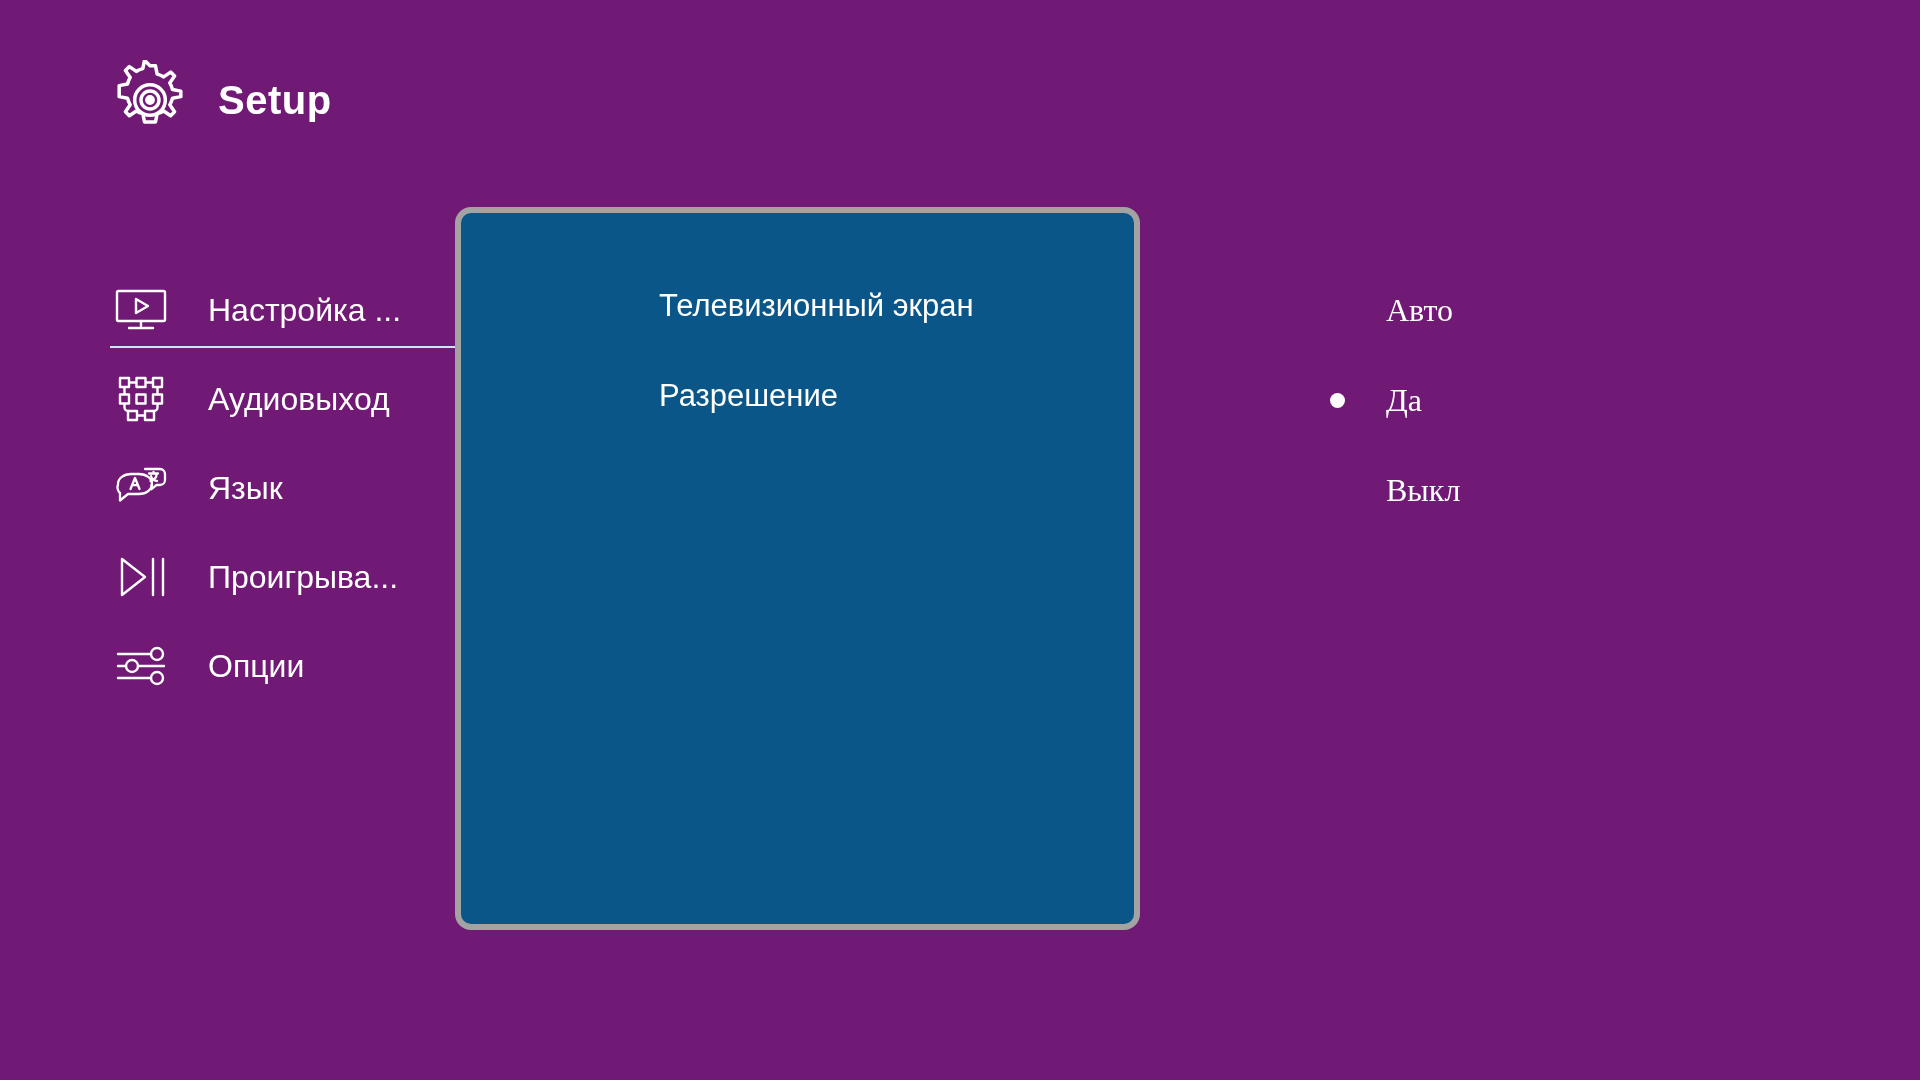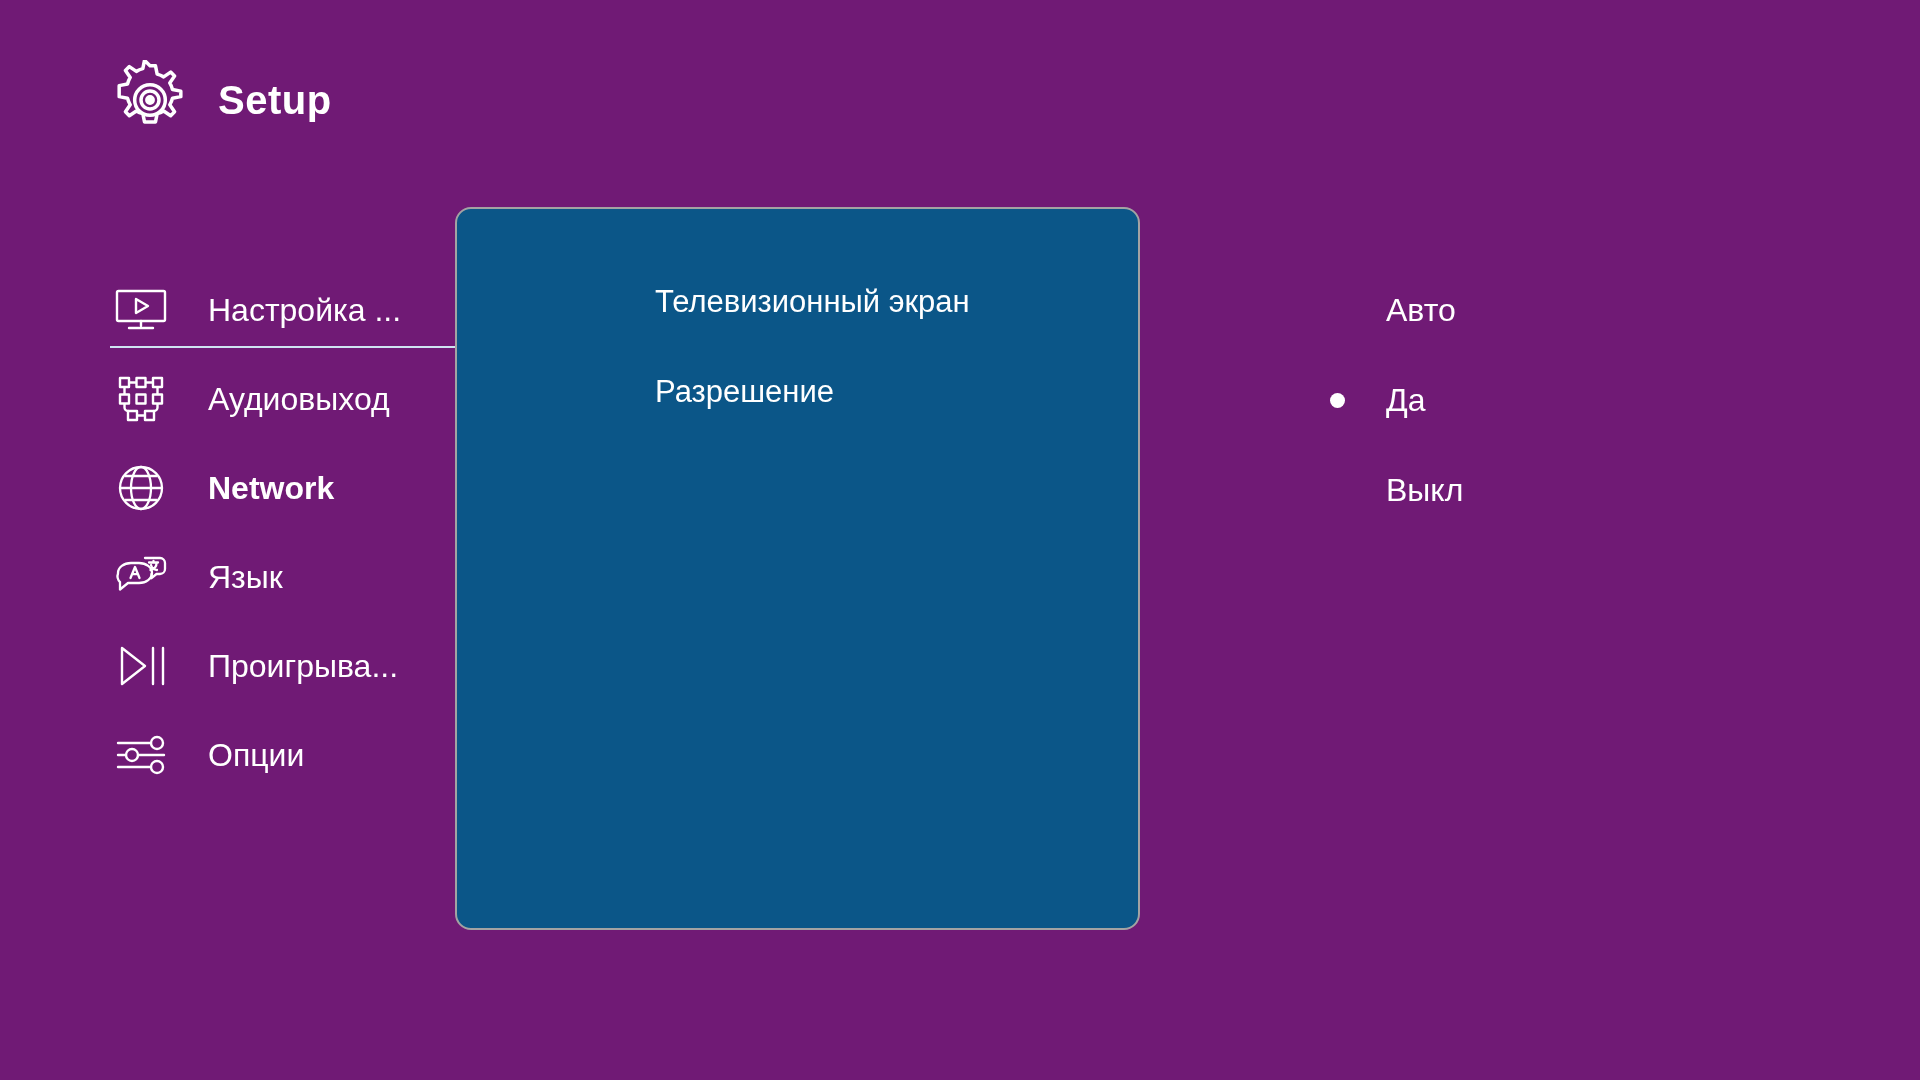--- a/index.html
+++ b/index.html
@@ -35,37 +35,37 @@
   .side-label.bold { font-weight:bold; }
   .side-divider {
     position:absolute; left:110px; top:346px; width:347px; height:2px;
     background:#cfe4f2;
   }
 
   
   .panel {
     position:absolute; left:455px; top:207px; width:685px; height:723px;
     background:#0b5688;
-    border:2px solid #a3a3a3;
+    border:6px solid #a3a3a3;
     border-radius:16px;
     overflow:hidden;
   }
   .panel-item {
     height:90px; display:flex; align-items:center;
     padding-left:198px;
     font-size:31px; color:#ffffff; white-space:nowrap;
   }
   .panel-item:nth-child(1) { margin-top:48px; }
   .panel-item.selected { background:#133f5e; }
   .panel-item.latin { font-weight:bold; }
 
   
   .values { position:absolute; left:1330px; top:265px; width:400px; }
   .value-row {
-    height:90px; display:flex; align-items:center;
+    height:90px; display:flex; align-items:center;font-family:Liberation Serif, serif;
   }
   .value-dot-slot { width:56px; flex:0 0 56px; display:flex; align-items:center; justify-content:flex-start; }
   .value-dot { width:15px; height:15px; border-radius:50%; background:#ffffff; display:block; }
   .value-label { font-size:32px; color:#ffffff; white-space:nowrap; line-height:1; }
 
   svg { display:block; }
 </style>
 </head>
 <body>
 
@@ -108,31 +108,20 @@
           <rect x="37" y="20.5" width="9" height="9"></rect>
           <rect x="12" y="37" width="9" height="9"></rect>
           <rect x="29" y="37" width="9" height="9"></rect>
           <path d="M13 8.5 h7.5 M29.5 8.5 h7.5 M8.5 13 v7.5 M41.5 13 v7.5 M8.5 29.5 v4 a3.5 3.5 0 0 0 3.5 3.5 h0.5 M41.5 29.5 v4 a3.5 3.5 0 0 1 -3.5 3.5 h-0.5 M21 41.5 h8"></path>
         </svg>
       </span>
       <span class="side-label">Аудиовыход</span>
     </div>
 
 
-    <div class="side-item">
-      <span class="side-icon">
-        <svg width="50" height="50" viewBox="0 0 50 50" fill="none" stroke="#ffffff" stroke-width="2.3">
-          <circle cx="25" cy="25" r="21"></circle>
-          <ellipse cx="25" cy="25" rx="10" ry="21"></ellipse>
-          <path d="M4 25 h42"></path>
-          <path d="M8.5 13 h33 M8.5 37 h33"></path>
-        </svg>
-      </span>
-      <span class="side-label bold">Network</span>
-    </div>
 
     <div class="side-item">
       <span class="side-icon">
         <svg width="54" height="48" viewBox="0 0 54 48" fill="none" stroke="#ffffff" stroke-width="2.3" stroke-linejoin="round" stroke-linecap="round">
           <path d="M4 20 a13 10 0 0 1 13-10 h8 a13 10 0 0 1 13 10 a13 10 0 0 1 -13 10 h-11 l-8 6.5 v-7.4 a13 10 0 0 1 -2-8.6 z"></path>
           <path d="M16.5 25 l4.5-11 4.5 11 M18.3 21.2 h5.4"></path>
           <path d="M31 5 h15 a5 5 0 0 1 5 5 v6 a5 5 0 0 1 -5 5 h-3.5 l-5 4.2 v-4.2"></path>
           <path d="M35 9.5 h9 M39.5 8 v1.5 M42.5 9.5 a7 7 0 0 1 -6 7.5 M37 12 a7 7 0 0 0 6 5"></path>
         </svg>
       </span>

